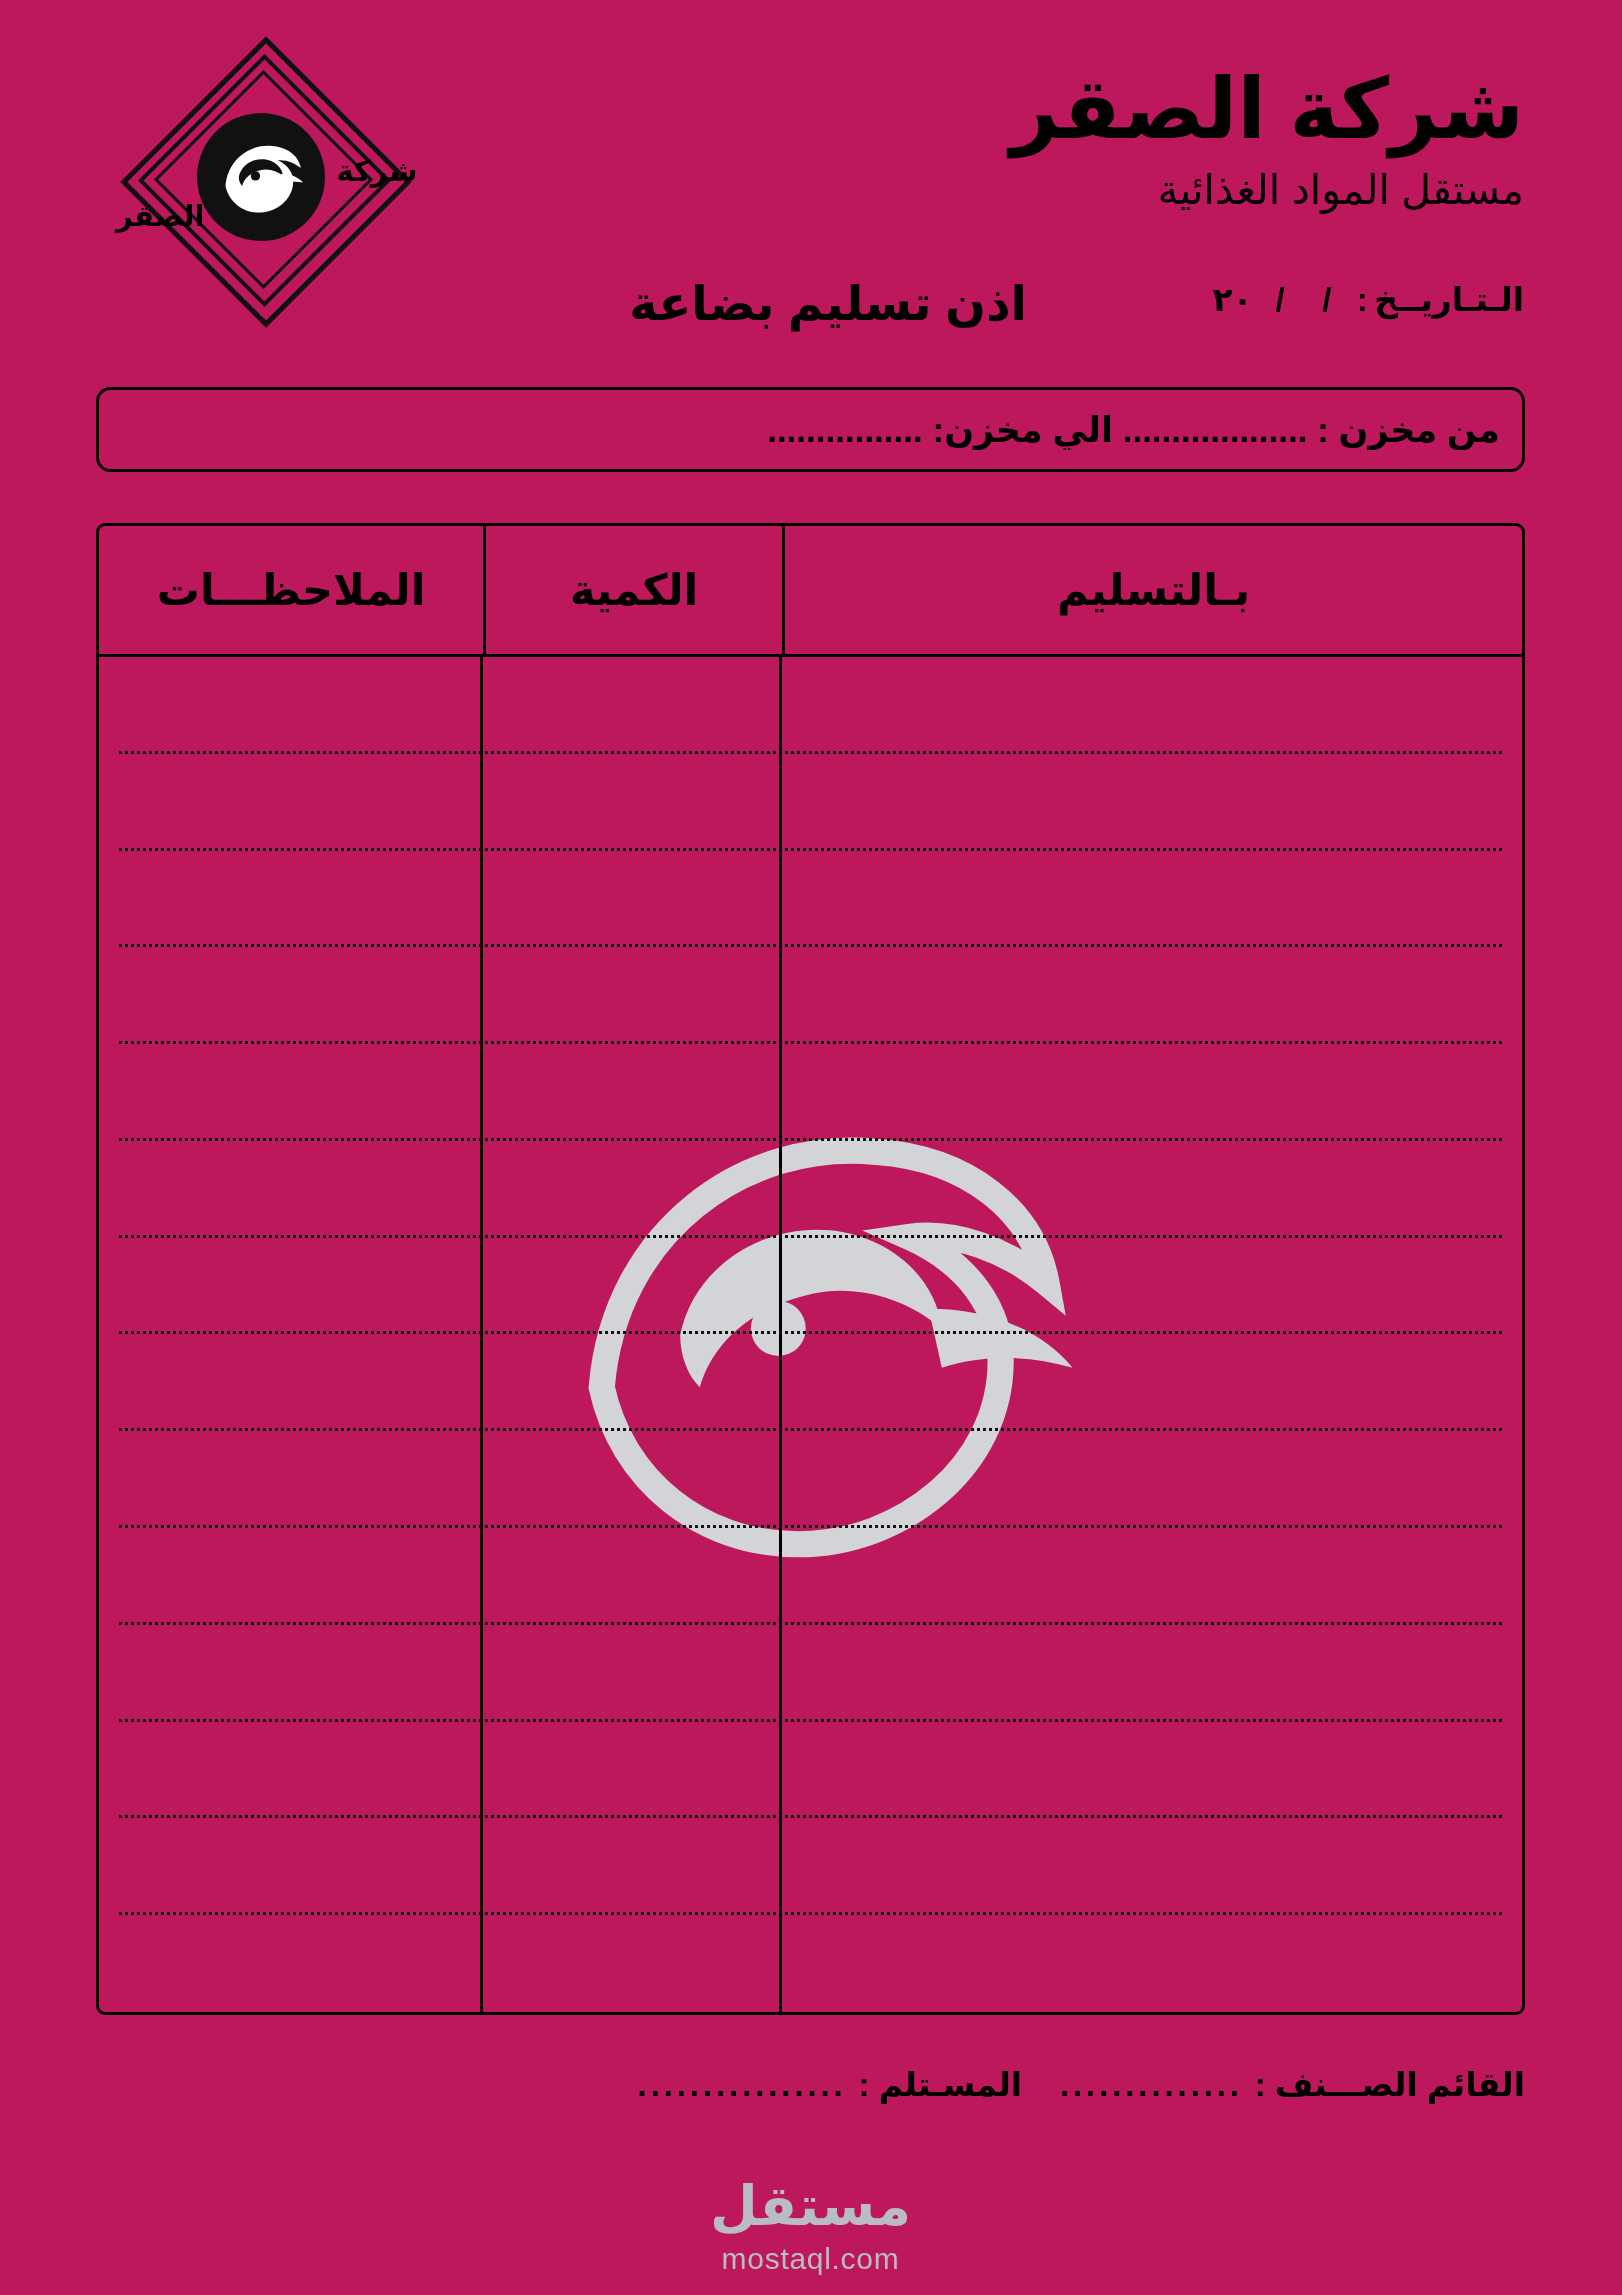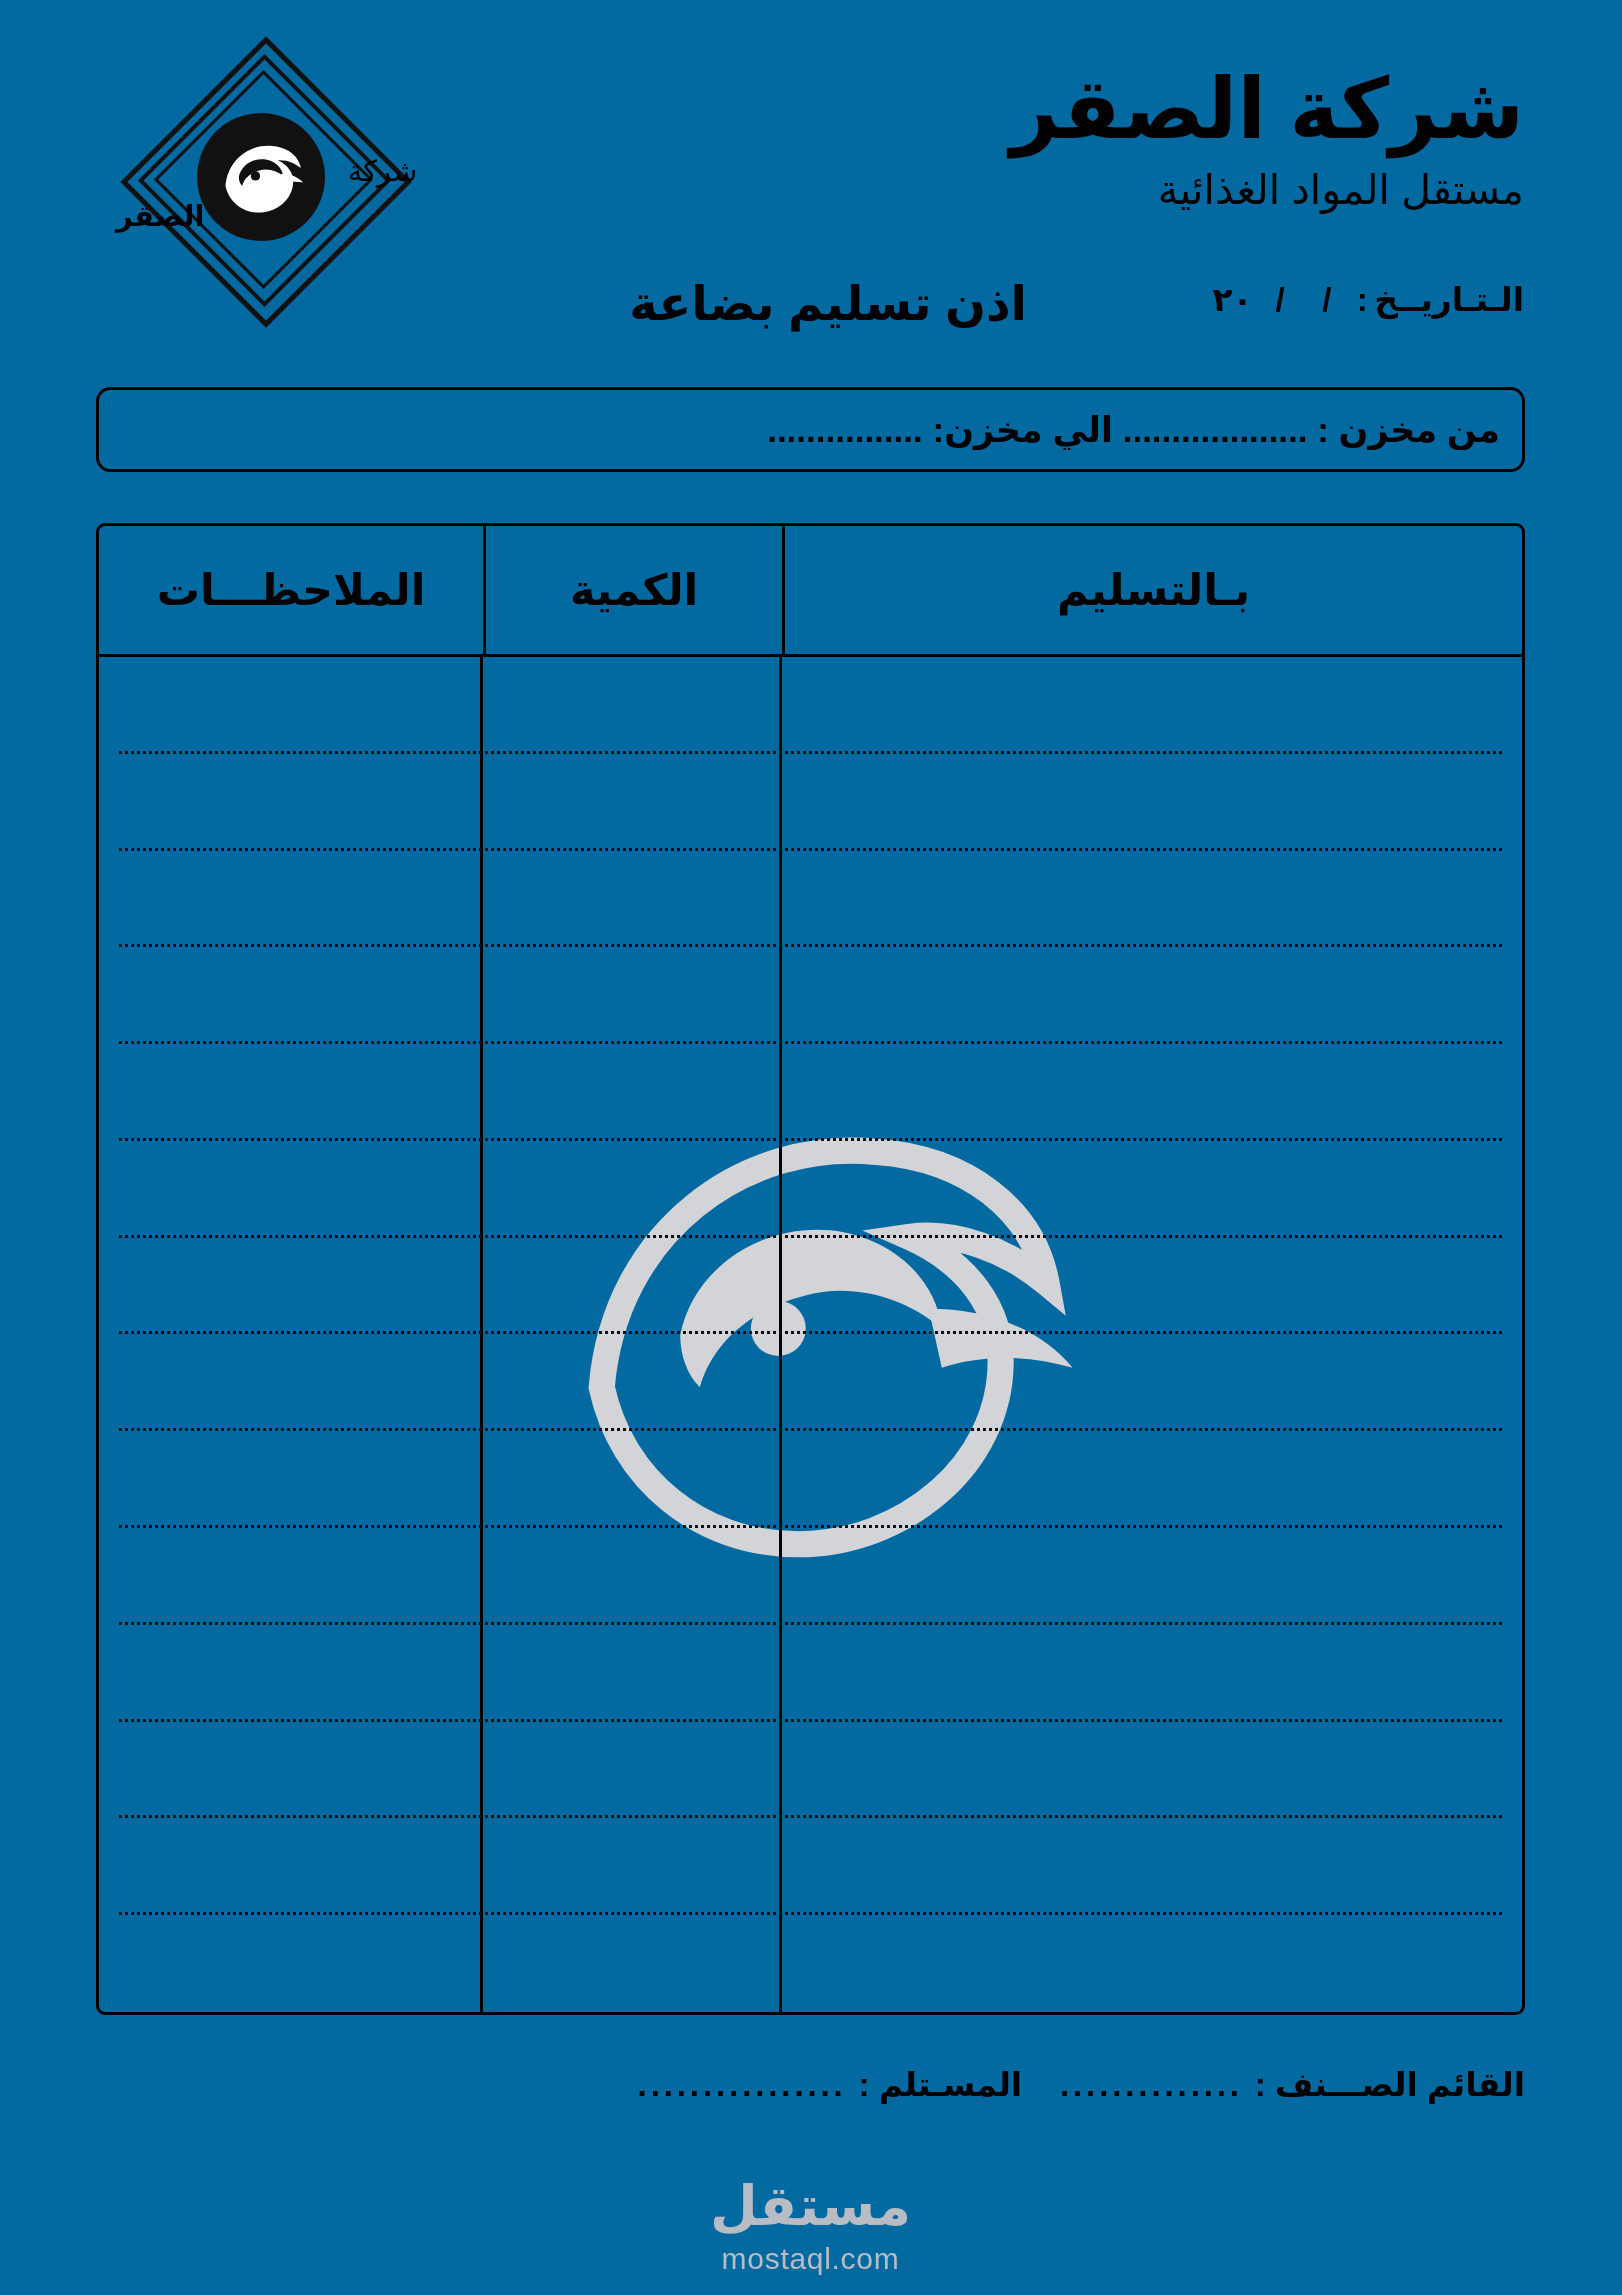--- a/index.html
+++ b/index.html
@@ -8,21 +8,21 @@
     background: #ffffff;
   }
   body {
     font-family: "Liberation Sans", "DejaVu Sans", sans-serif;
     color: #000000;
   }
   .page {
     position: relative;
     width: 1623px;
     height: 2295px;
-    background: #0369a1;
+    background: #be185d;
     overflow: hidden;
     box-sizing: border-box;
   }
 
   
   .header {
     position: absolute;
     top: 26px;
     left: 0;
     right: 0;
@@ -94,21 +94,21 @@
     position: absolute;
     left: 50%;
     top: 50%;
     transform: translate(-50%, -50%);
   }
   .logo-text-right {
     position: absolute;
     top: 115px;
     right: 19.6px;
     font-size: 29px;
-    font-weight: normal;
+    font-weight: bold;
     direction: rtl;
   }
   .logo-text-left {
     position: absolute;
     top: 160px;
     left: 32px;
     font-size: 29px;
     font-weight: bold;
     direction: rtl;
   }

